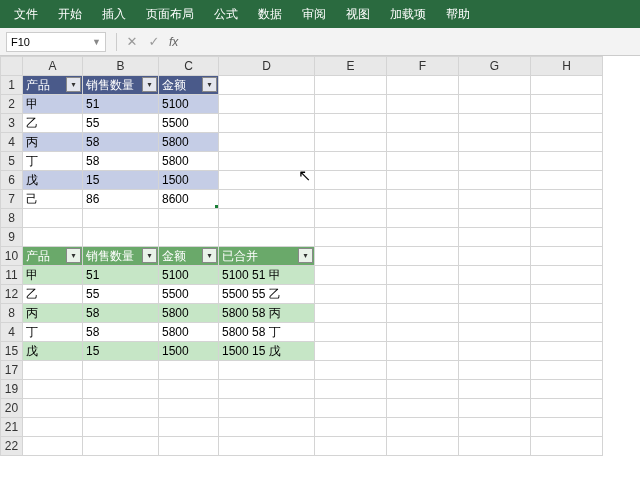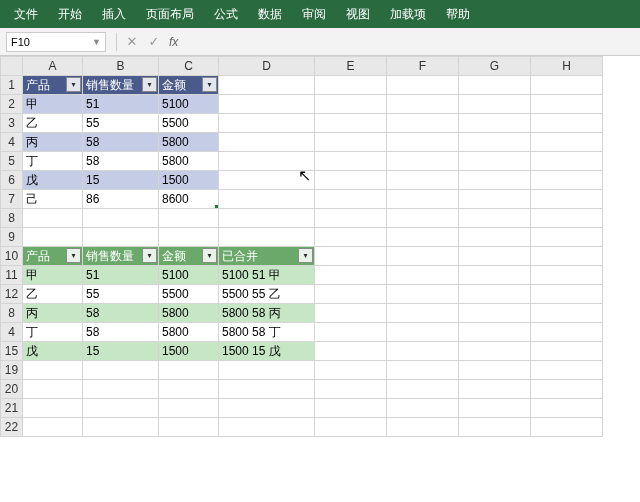--- a/index.html
+++ b/index.html
@@ -241,20 +241,31 @@
           <td id="c_15_0" class="band-green">戊</td>
           <td id="c_15_1" class="band-green num">15</td>
           <td id="c_15_2" class="band-green num">1500</td>
           <td id="c_15_3" class="band-green num">1500 15 戊</td>
           <td id="c_15_4"></td>
           <td id="c_15_5"></td>
           <td id="c_15_6"></td>
           <td id="c_15_7"></td>
         </tr>
         <tr>
+          <th class="rowh">17</th>
+          <td id="c_17_0"></td>
+          <td id="c_17_1"></td>
+          <td id="c_17_2"></td>
+          <td id="c_17_3"></td>
+          <td id="c_17_4"></td>
+          <td id="c_17_5"></td>
+          <td id="c_17_6"></td>
+          <td id="c_17_7"></td>
+        </tr>
+        <tr>
           <th class="rowh">19</th>
           <td id="c_19_0"></td>
           <td id="c_19_1"></td>
           <td id="c_19_2"></td>
           <td id="c_19_3"></td>
           <td id="c_19_4"></td>
           <td id="c_19_5"></td>
           <td id="c_19_6"></td>
           <td id="c_19_7"></td>
         </tr>

